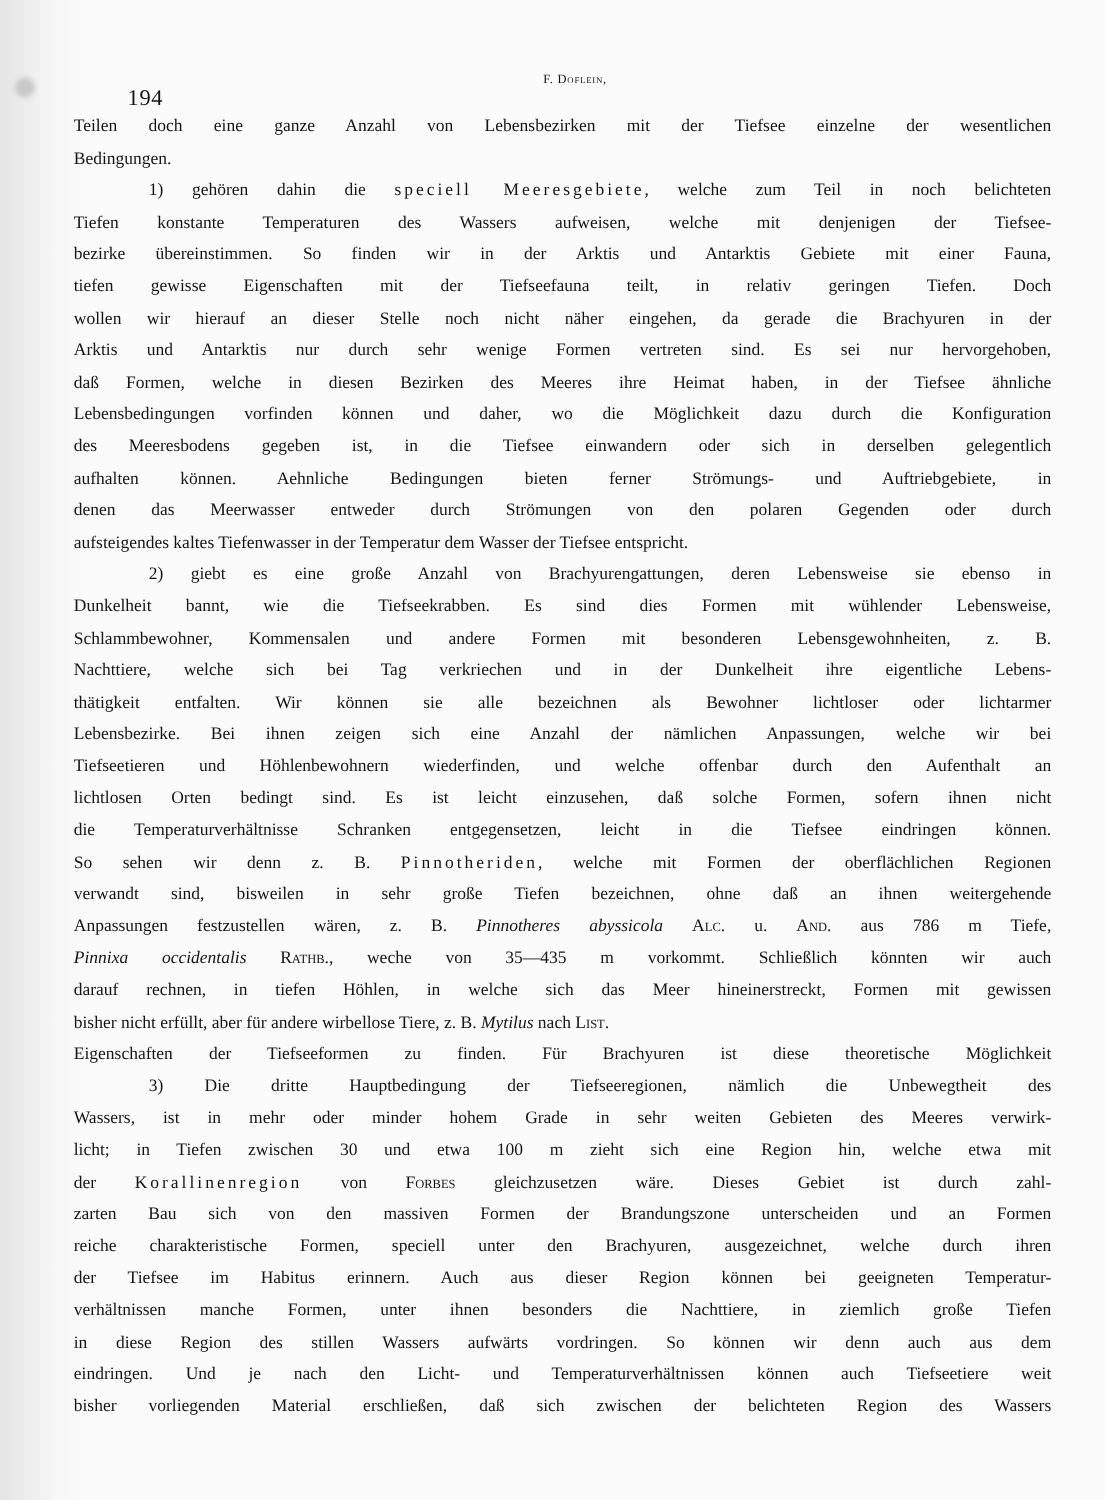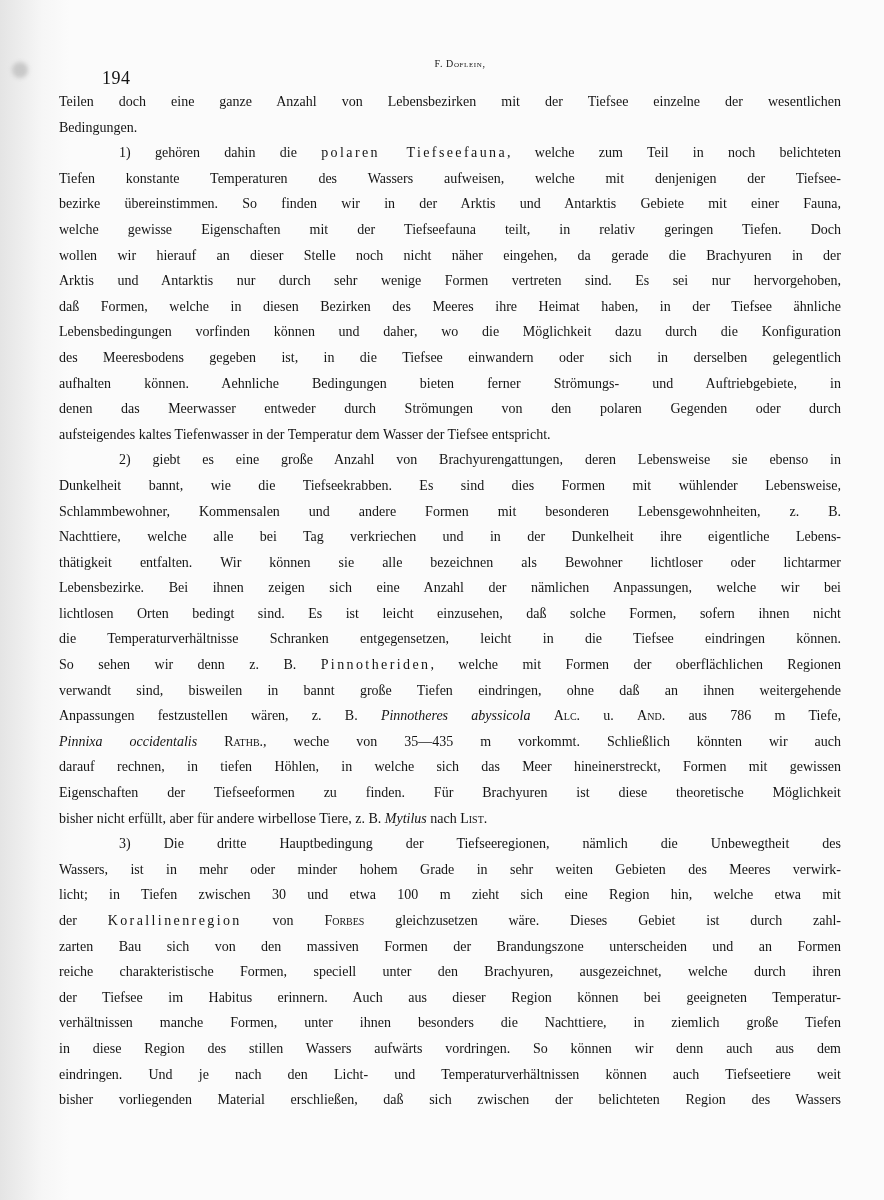--- a/index.html
+++ b/index.html
@@ -44,47 +44,48 @@
 
 <div class="page-shade"></div>
 <div class="smudge"></div>
 
 <div class="page-number">194</div>
 <div class="running-head">F. Doflein,</div>
 
 <div class="text-block" id="text-block">
     <span class="line"><span>Teilen doch eine ganze Anzahl von Lebensbezirken mit der Tiefsee einzelne der wesentlichen</span></span>
     <span class="line last"><span>Bedingungen.</span></span>
-    <span class="line indent"><span>1) gehören dahin die </span><span class="spaced">polaren Tiefseefauna</span><span>, welche zum Teil in noch belichteten</span></span>
+    <span class="line indent"><span>1) gehören dahin die </span><span class="spaced">speciell Meeresgebiete</span><span>, welche zum Teil in noch belichteten</span></span>
     <span class="line"><span>Tiefen konstante Temperaturen des Wassers aufweisen, welche mit denjenigen der Tiefsee-</span></span>
     <span class="line"><span>bezirke übereinstimmen. So finden wir in der Arktis und Antarktis Gebiete mit einer Fauna,</span></span>
-    <span class="line"><span>welche gewisse Eigenschaften mit der Tiefseefauna teilt, in relativ geringen Tiefen. Doch</span></span>
+    <span class="line"><span>tiefen gewisse Eigenschaften mit der Tiefseefauna teilt, in relativ geringen Tiefen. Doch</span></span>
     <span class="line"><span>wollen wir hierauf an dieser Stelle noch nicht näher eingehen, da gerade die Brachyuren in der</span></span>
     <span class="line"><span>Arktis und Antarktis nur durch sehr wenige Formen vertreten sind. Es sei nur hervorgehoben,</span></span>
     <span class="line"><span>daß Formen, welche in diesen Bezirken des Meeres ihre Heimat haben, in der Tiefsee ähnliche</span></span>
     <span class="line"><span>Lebensbedingungen vorfinden können und daher, wo die Möglichkeit dazu durch die Konfiguration</span></span>
     <span class="line"><span>des Meeresbodens gegeben ist, in die Tiefsee einwandern oder sich in derselben gelegentlich</span></span>
     <span class="line"><span>aufhalten können. Aehnliche Bedingungen bieten ferner Strömungs- und Auftriebgebiete, in</span></span>
     <span class="line"><span>denen das Meerwasser entweder durch Strömungen von den polaren Gegenden oder durch</span></span>
     <span class="line last"><span>aufsteigendes kaltes Tiefenwasser in der Temperatur dem Wasser der Tiefsee entspricht.</span></span>
     <span class="line indent"><span>2) giebt es eine große Anzahl von Brachyurengattungen, deren Lebensweise sie ebenso in</span></span>
     <span class="line"><span>Dunkelheit bannt, wie die Tiefseekrabben. Es sind dies Formen mit wühlender Lebensweise,</span></span>
     <span class="line"><span>Schlammbewohner, Kommensalen und andere Formen mit besonderen Lebensgewohnheiten, z. B.</span></span>
-    <span class="line"><span>Nachttiere, welche alle bei Tag verkriechen und in der Dunkelheit ihre eigentliche Lebens-</span></span>
+    <span class="line"><span>Nachttiere, welche sich bei Tag verkriechen und in der Dunkelheit ihre eigentliche Lebens-</span></span>
     <span class="line"><span>thätigkeit entfalten. Wir können sie alle bezeichnen als Bewohner lichtloser oder lichtarmer</span></span>
     <span class="line"><span>Lebensbezirke. Bei ihnen zeigen sich eine Anzahl der nämlichen Anpassungen, welche wir bei</span></span>
+    <span class="line"><span>Tiefseetieren und Höhlenbewohnern wiederfinden, und welche offenbar durch den Aufenthalt an</span></span>
     <span class="line"><span>lichtlosen Orten bedingt sind. Es ist leicht einzusehen, daß solche Formen, sofern ihnen nicht</span></span>
     <span class="line"><span>die Temperaturverhältnisse Schranken entgegensetzen, leicht in die Tiefsee eindringen können.</span></span>
     <span class="line"><span>So sehen wir denn z. B. </span><span class="spaced">Pinnotheriden</span><span>, welche mit Formen der oberflächlichen Regionen</span></span>
-    <span class="line"><span>verwandt sind, bisweilen in bannt große Tiefen eindringen, ohne daß an ihnen weitergehende</span></span>
+    <span class="line"><span>verwandt sind, bisweilen in sehr große Tiefen bezeichnen, ohne daß an ihnen weitergehende</span></span>
     <span class="line"><span>Anpassungen festzustellen wären, z. B. </span><em>Pinnotheres abyssicola</em><span> </span><span class="sc">Alc.</span><span> u. </span><span class="sc">And.</span><span> aus 786 m Tiefe,</span></span>
     <span class="line"><em>Pinnixa occidentalis</em><span> </span><span class="sc">Rathb.</span><span>, weche von 35—435 m vorkommt. Schließlich könnten wir auch</span></span>
     <span class="line"><span>darauf rechnen, in tiefen Höhlen, in welche sich das Meer hineinerstreckt, Formen mit gewissen</span></span>
+    <span class="line last"><span>bisher nicht erfüllt, aber für andere wirbellose Tiere, z. B. </span><em>Mytilus</em><span> nach </span><span class="sc">List.</span></span>
     <span class="line"><span>Eigenschaften der Tiefseeformen zu finden. Für Brachyuren ist diese theoretische Möglichkeit</span></span>
-    <span class="line last"><span>bisher nicht erfüllt, aber für andere wirbellose Tiere, z. B. </span><em>Mytilus</em><span> nach </span><span class="sc">List.</span></span>
     <span class="line indent"><span>3) Die dritte Hauptbedingung der Tiefseeregionen, nämlich die Unbewegtheit des</span></span>
     <span class="line"><span>Wassers, ist in mehr oder minder hohem Grade in sehr weiten Gebieten des Meeres verwirk-</span></span>
     <span class="line"><span>licht; in Tiefen zwischen 30 und etwa 100 m zieht sich eine Region hin, welche etwa mit</span></span>
     <span class="line"><span>der </span><span class="spaced">Korallinenregion</span><span> von </span><span class="sc">Forbes</span><span> gleichzusetzen wäre. Dieses Gebiet ist durch zahl-</span></span>
     <span class="line"><span>zarten Bau sich von den massiven Formen der Brandungszone unterscheiden und an Formen</span></span>
     <span class="line"><span>reiche charakteristische Formen, speciell unter den Brachyuren, ausgezeichnet, welche durch ihren</span></span>
     <span class="line"><span>der Tiefsee im Habitus erinnern. Auch aus dieser Region können bei geeigneten Temperatur-</span></span>
     <span class="line"><span>verhältnissen manche Formen, unter ihnen besonders die Nachttiere, in ziemlich große Tiefen</span></span>
     <span class="line"><span>in diese Region des stillen Wassers aufwärts vordringen. So können wir denn auch aus dem</span></span>
     <span class="line"><span>eindringen. Und je nach den Licht- und Temperaturverhältnissen können auch Tiefseetiere weit</span></span>

